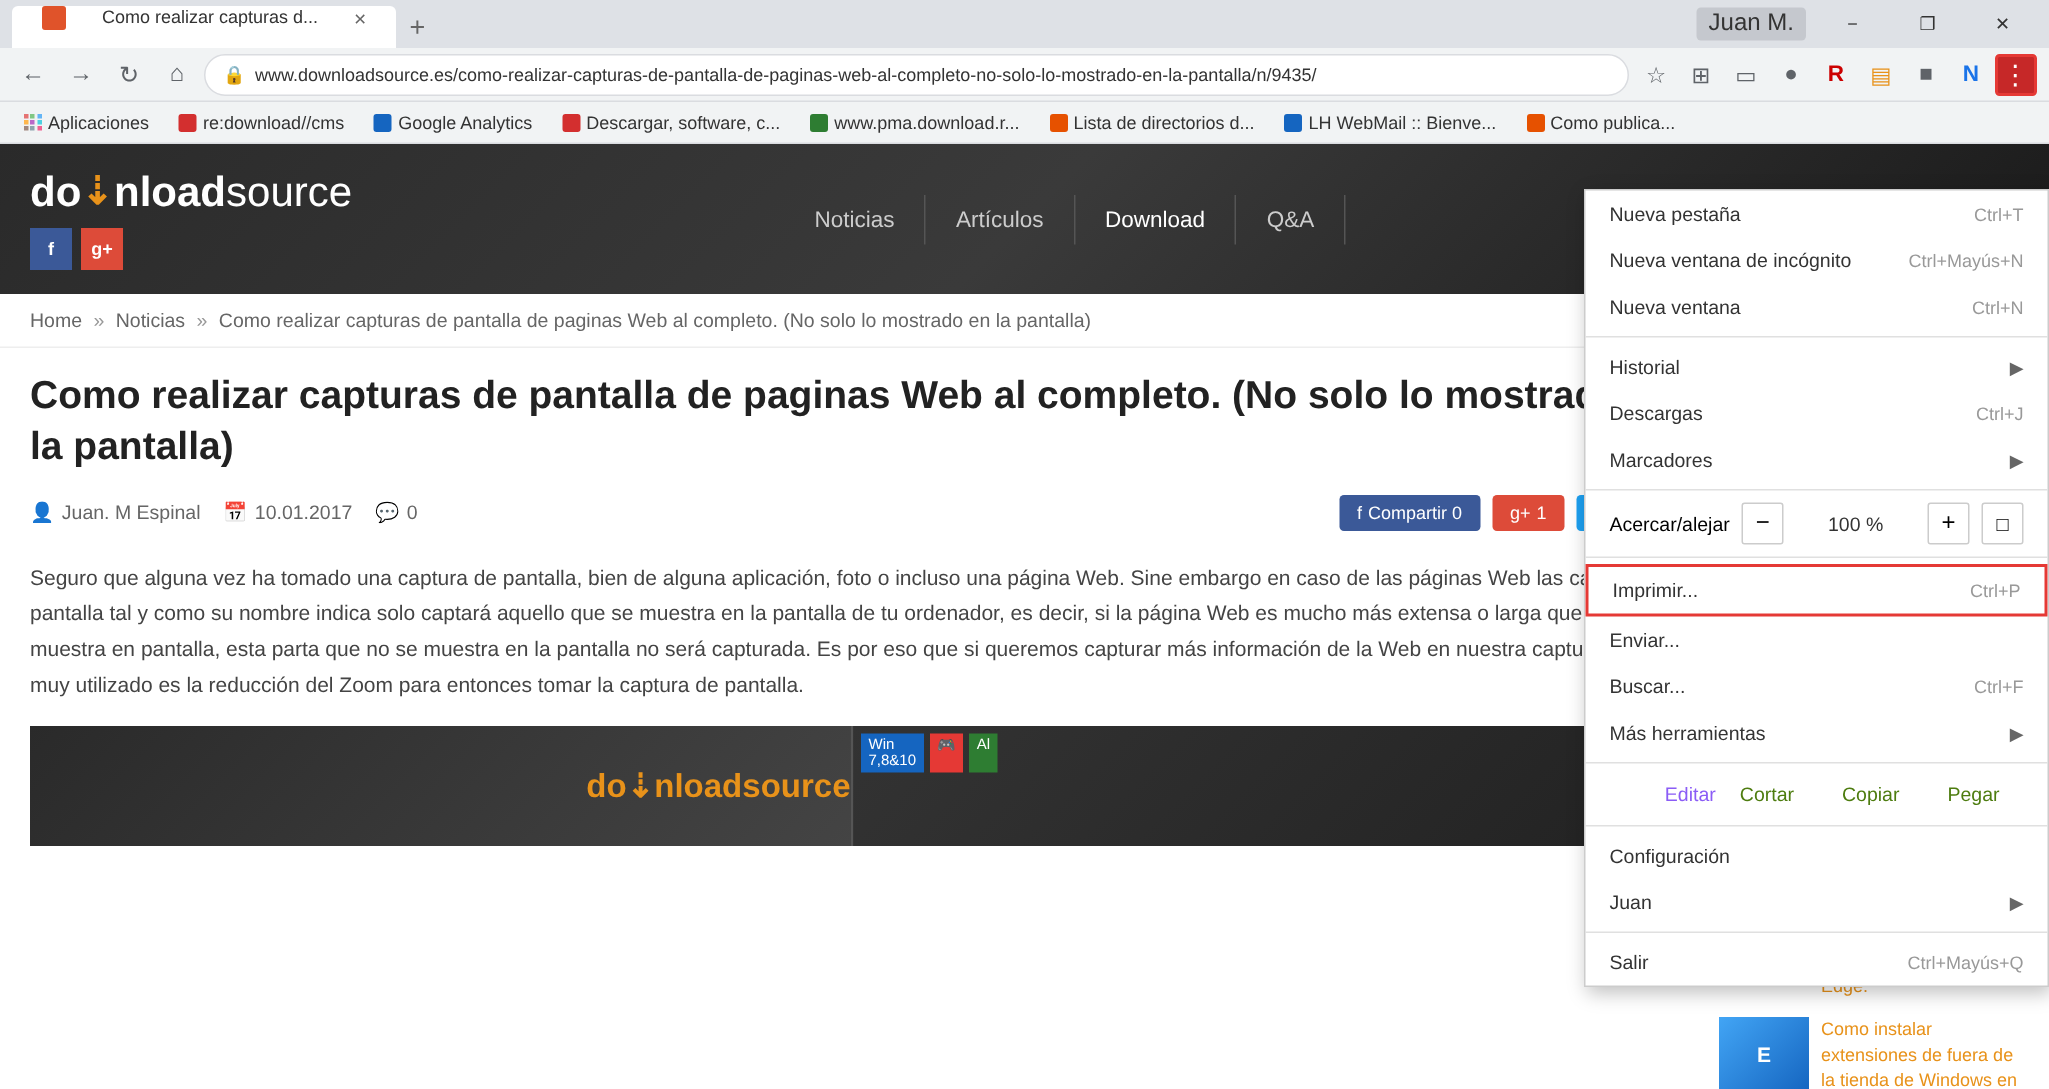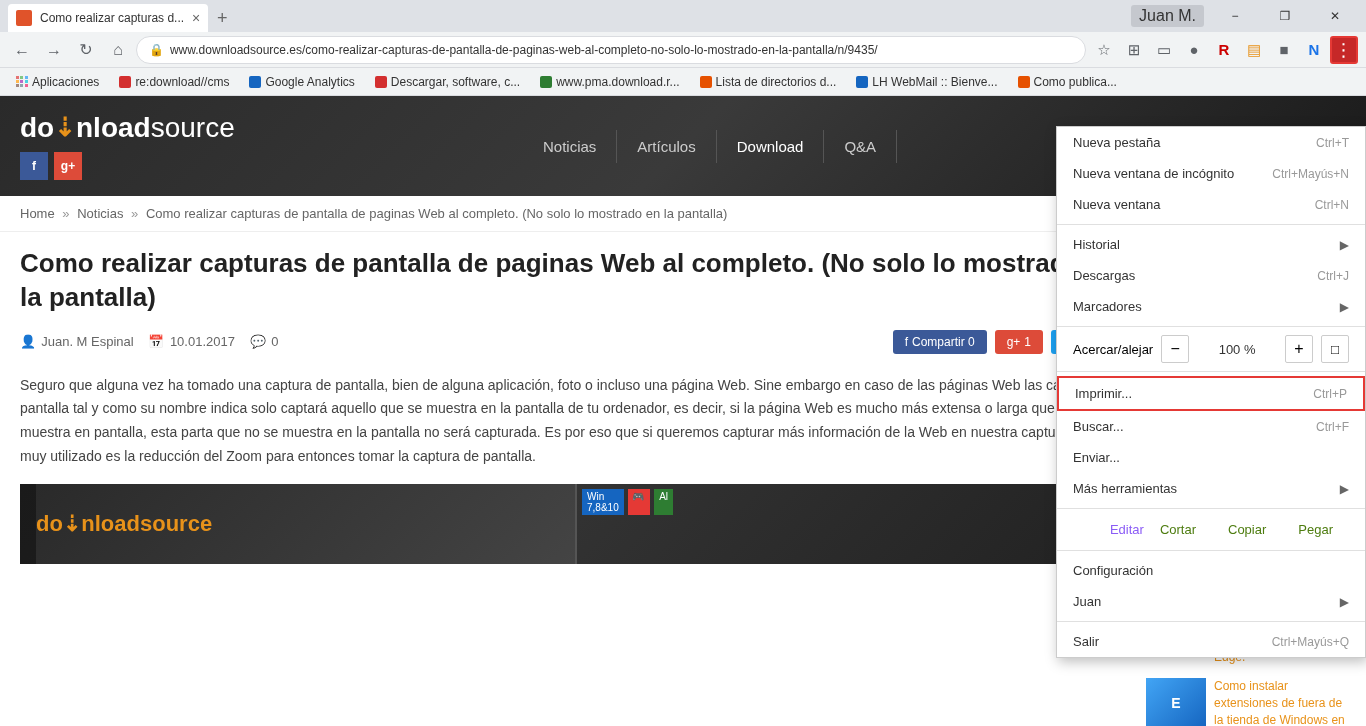--- a/index.html
+++ b/index.html
@@ -12,28 +12,28 @@
     .title-bar {
       height: 32px;
       background: #dee1e6;
       display: flex;
       align-items: center;
       padding: 0 8px;
       justify-content: space-between;
     }
     .tab-area { display: flex; align-items: flex-end; height: 100%; }
     .tab {
-      display: flex; align-items: center;
+      display: flex; align-items: flex-start;
       background: #fff;
-      padding: 0 8px;
+      padding: 0 20px;
       height: 28px;
       border-radius: 4px 4px 0 0;
       font-size: 12px;
       color: #333;
-      gap: 8px;
+      gap: 24px;
       min-width: 180px;
     }
     .tab-favicon { width: 16px; height: 16px; background: #e0532a; border-radius: 2px; }
     .tab-title { font-size: 12px; color: #333; flex: 1; overflow: hidden; white-space: nowrap; text-overflow: ellipsis; }
     .tab-close { color: #666; font-size: 14px; cursor: pointer; }
     .new-tab-btn { width: 28px; height: 28px; display: flex; align-items: center; justify-content: center; color: #666; font-size: 18px; cursor: pointer; }
     .window-controls { display: flex; gap: 4px; align-items: center; }
     .win-ctrl { width: 46px; height: 28px; display: flex; align-items: center; justify-content: center; color: #333; font-size: 12px; cursor: pointer; }
     .user-label { font-size: 16px; color: #333; background: #c5c8ce; padding: 2px 8px; border-radius: 3px; margin-right: 8px; }
 
@@ -404,21 +404,21 @@
               </div>
               <div class="share-btn share-tweet">
                 <span>🐦</span>
                 <span>Tweet</span>
               </div>
             </div>
           </div>
           <p class="article-body">Seguro que alguna vez ha tomado una captura de pantalla, bien de alguna aplicación, foto o incluso una página Web. Sine embargo en caso de las páginas Web las capturas de pantalla tal y como su nombre indica solo captará aquello que se muestra en la pantalla de tu ordenador, es decir, si la página Web es mucho más extensa o larga que lo que se muestra en pantalla, esta parta que no se muestra en la pantalla no será capturada. Es por eso que si queremos capturar más información de la Web en nuestra captura un truco muy utilizado es la reducción del Zoom para entonces tomar la captura de pantalla.</p>
           <div class="article-image">
             <div style="display:flex; height:100%; background: linear-gradient(135deg, #1a1a1a 0%, #2a2a2a 100%);">
-              <div style="flex:1; background: linear-gradient(135deg, #2a2a2a, #444); display:flex; align-items:center; justify-content:flex-start;margin-left:16px;">
+              <div style="flex:1; background: linear-gradient(135deg, #2a2a2a, #444); display:flex; align-items:center; justify-content:flex-end;">
                 <span style="color:#e8921a; font-size:22px; font-weight:bold;">do⇣nloadsource</span>
               </div>
               <div style="width:2px; background:#555;"></div>
               <div style="flex:1; background: linear-gradient(135deg, #333, #222); display:flex; align-items:flex-start; padding:5px;">
                 <div style="display:flex; gap:4px; flex-wrap:wrap;">
                   <div style="background:#1565c0; color:#fff; font-size:10px; padding:2px 5px;">Win<br>7,8&amp;10</div>
                   <div style="background:#e53935; color:#fff; font-size:10px; padding:2px 5px;">🎮</div>
                   <div style="background:#2e7d32; color:#fff; font-size:10px; padding:2px 5px;">Al</div>
                 </div>
               </div>
@@ -499,25 +499,25 @@
         <span class="zoom-level">100 %</span>
         <button class="zoom-btn">+</button>
         <button class="fullscreen-btn">□</button>
       </div>
       <div class="menu-separator"></div>
       <div class="menu-item highlighted">
         <span class="menu-item-label">Imprimir...</span>
         <span class="menu-shortcut">Ctrl+P</span>
       </div>
       <div class="menu-item">
+        <span class="menu-item-label">Enviar...</span>
+      </div>
+      <div class="menu-item">
         <span class="menu-item-label">Buscar...</span>
         <span class="menu-shortcut">Ctrl+F</span>
-      </div>
-      <div class="menu-item">
-        <span class="menu-item-label">Enviar...</span>
       </div>
       <div class="menu-item">
         <span class="menu-item-label">Más herramientas</span>
         <span class="menu-arrow">▶</span>
       </div>
       <div class="menu-separator"></div>
       <div class="menu-edit-row">
         <span class="edit-label">Editar</span>
         <span class="edit-btn">Cortar</span>
         <span class="edit-btn">Copiar</span>

